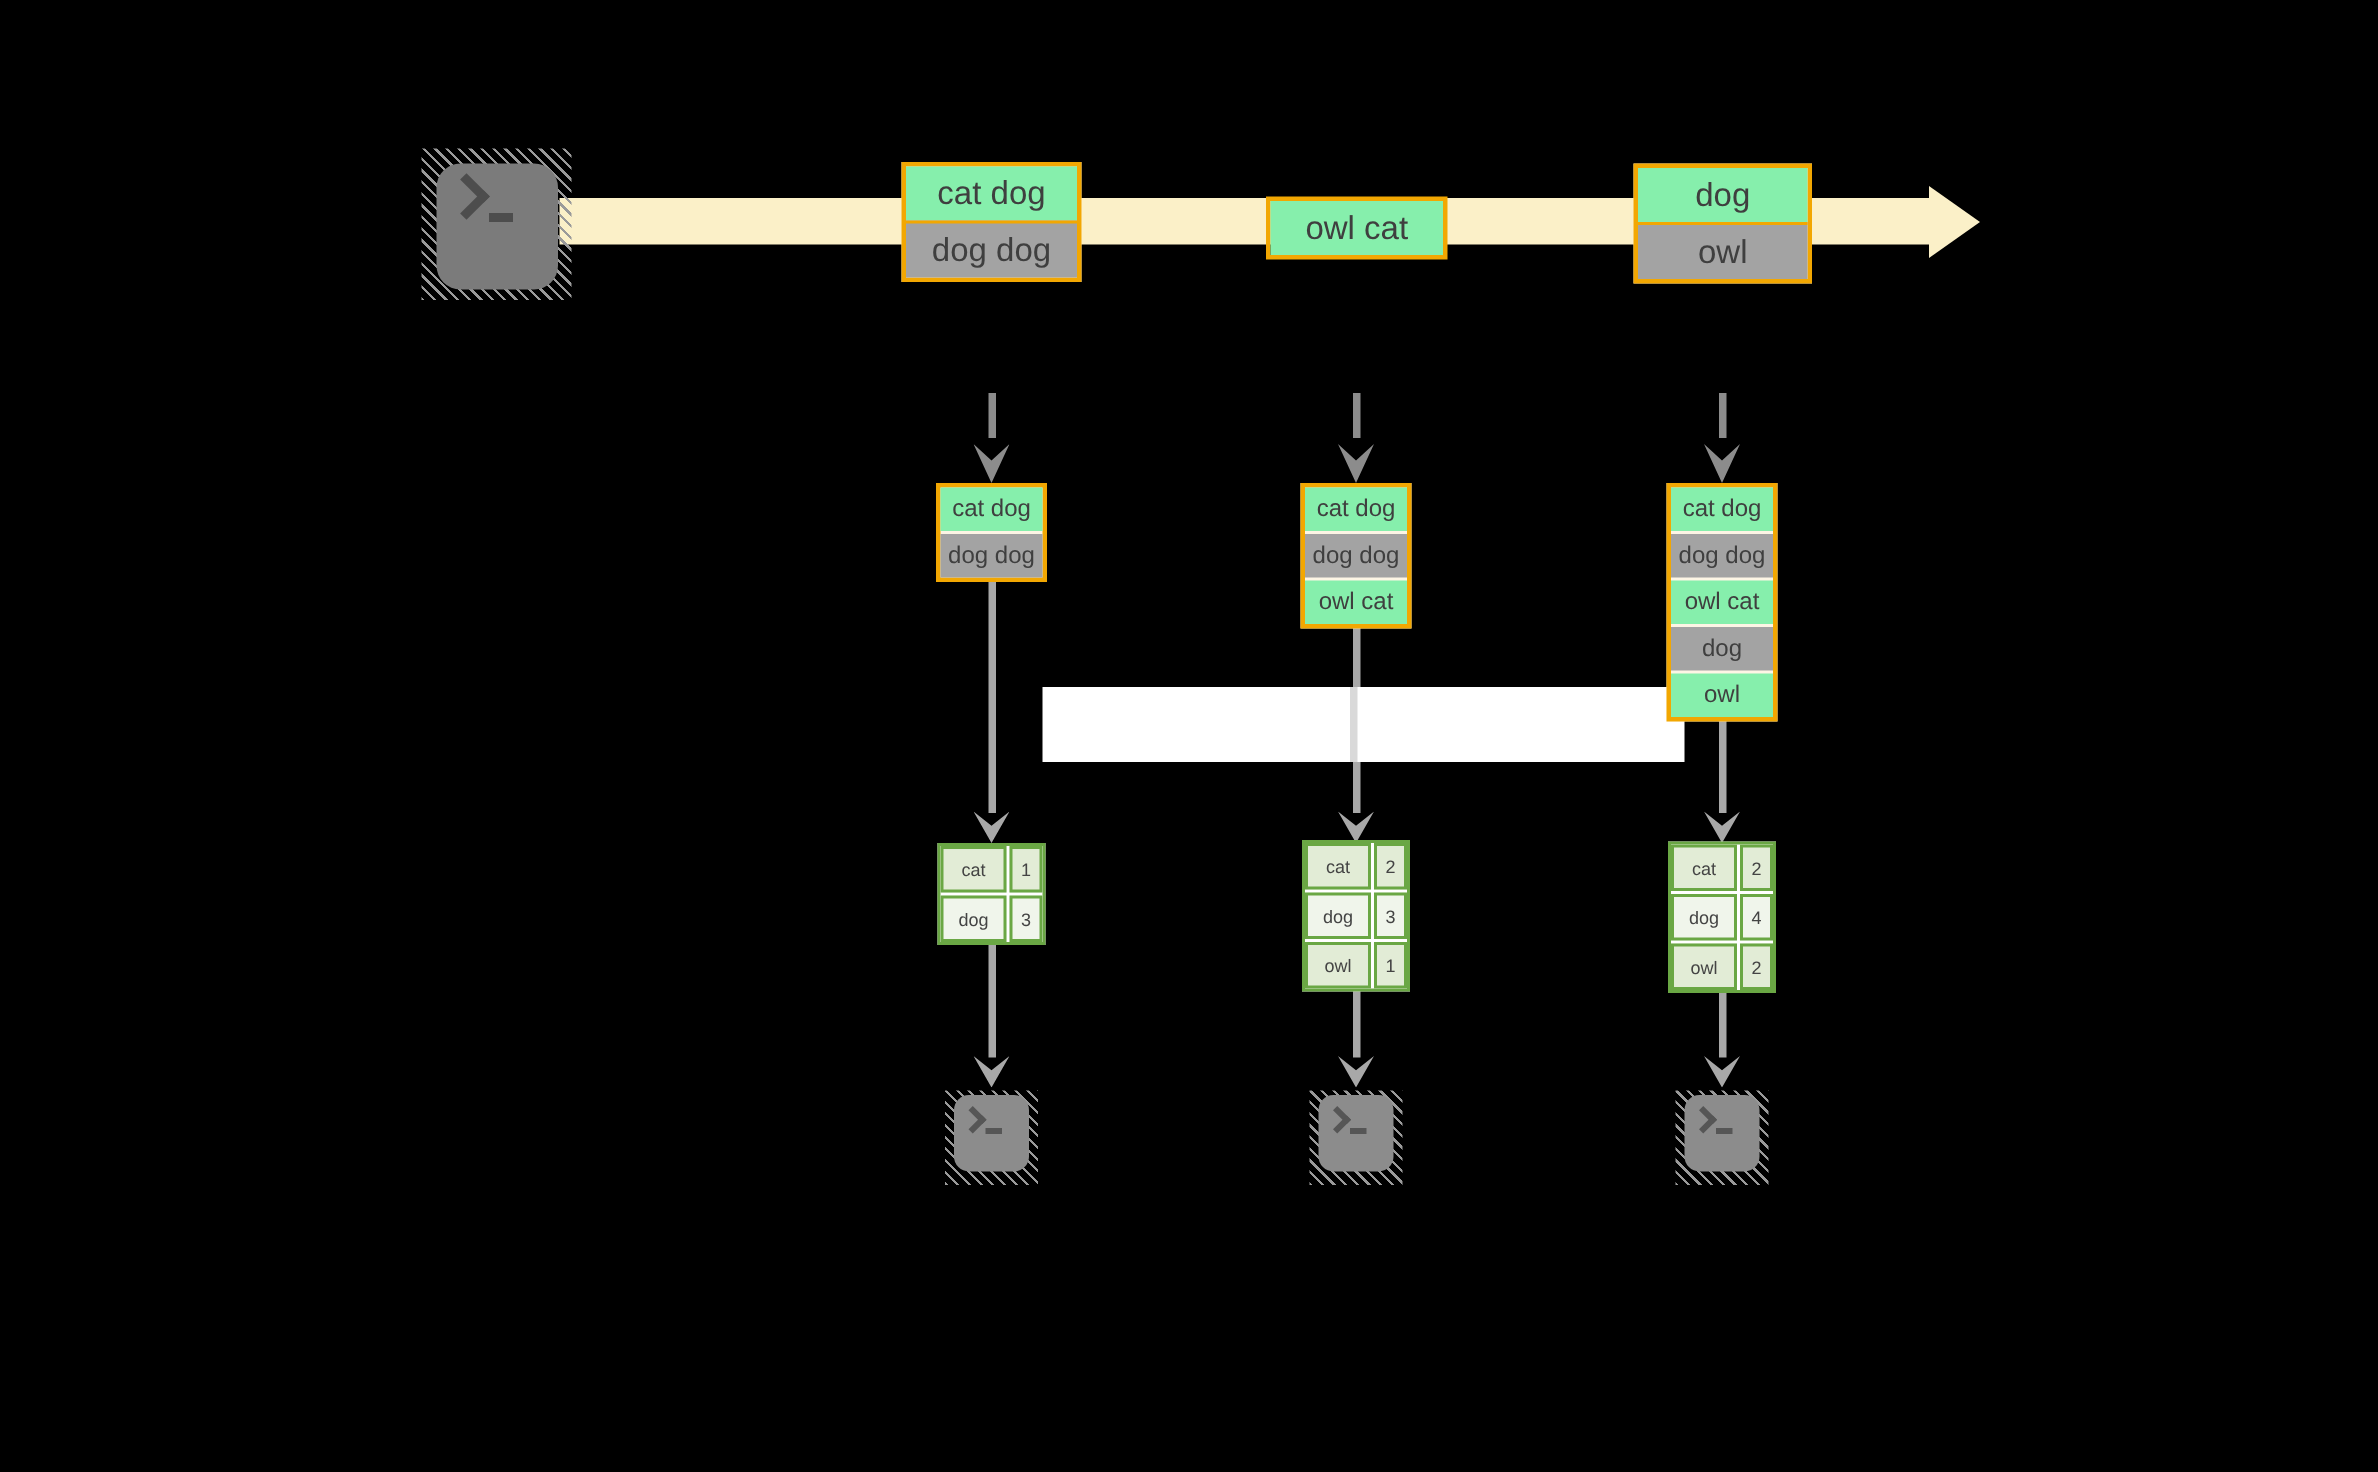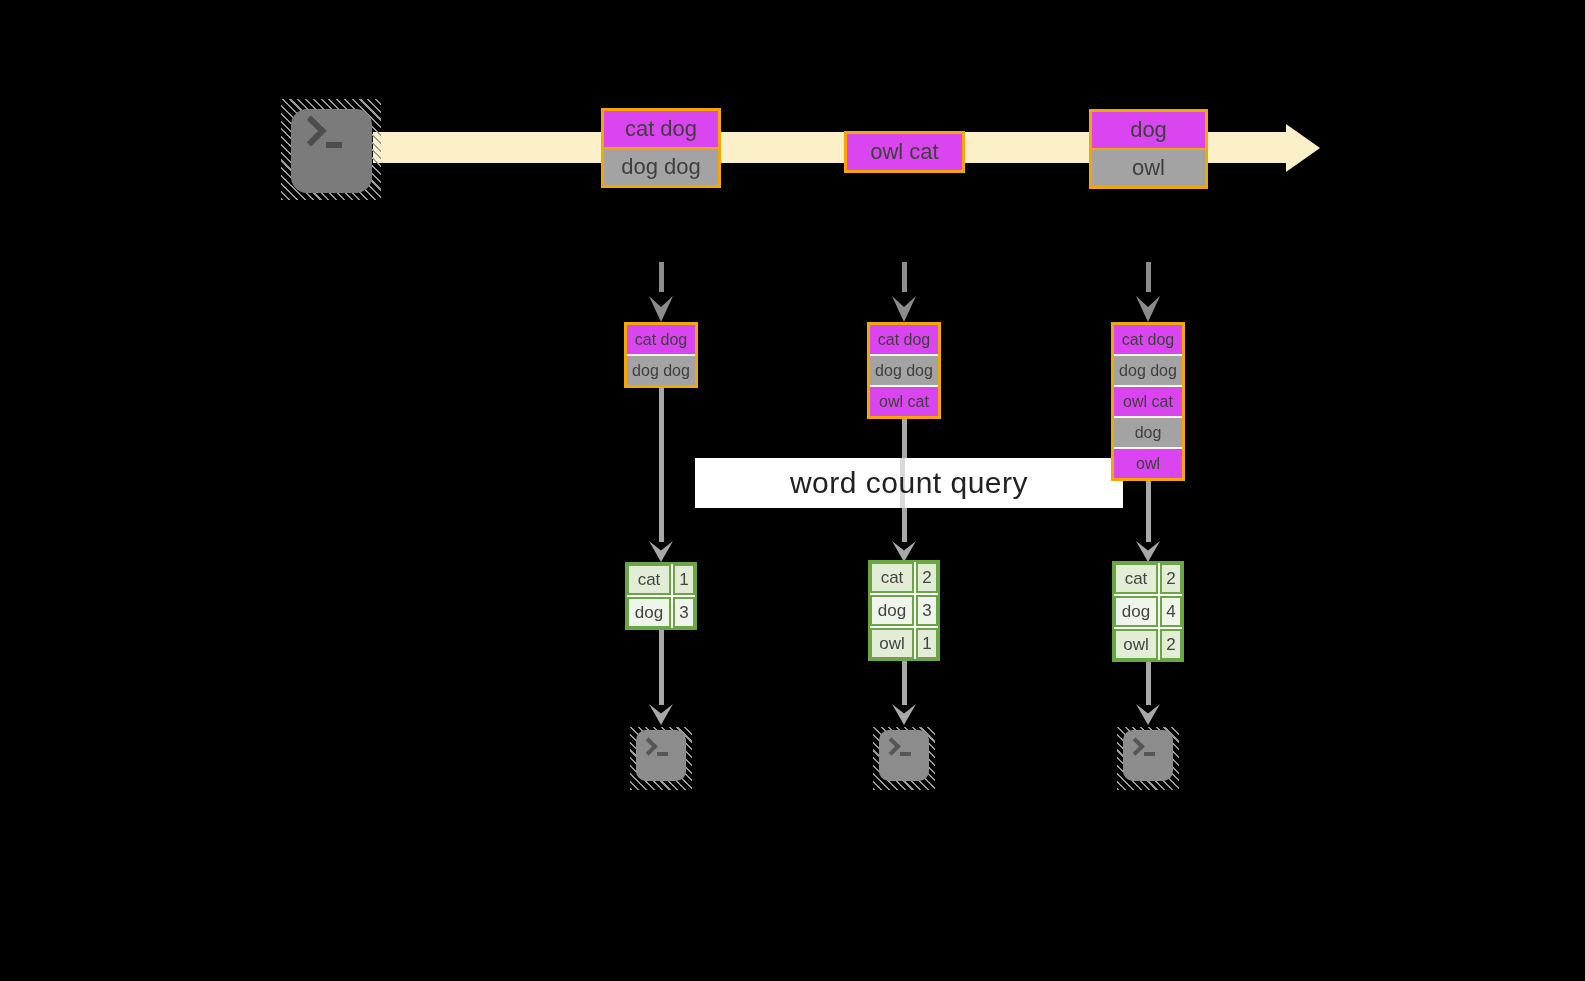--- a/index.html
+++ b/index.html
@@ -10,21 +10,21 @@
 
   
   .band{position:absolute;left:373px;top:132px;width:913px;height:31px;background:#fbf0c8;}
   .band-head{position:absolute;left:1286px;top:124px;width:0;height:0;
     border-left:34px solid #fbf0c8;border-top:24px solid transparent;border-bottom:24px solid transparent;}
 
   
   .event{position:absolute;border:3px solid #f2a702;box-sizing:border-box;background:#fdf2e1;text-align:center;}
   .ecell{height:36px;line-height:36px;font-size:22px;}
   .ecell.sep{border-top:2px solid #f2a702;}
-  .fill-dark{background:#d946ef;}
+  .fill-dark{background:#86efac;}
   .fill-light{background:#a3a3a3;}
 
   
   .dash{position:absolute;width:5px;height:30px;background:#8c8c8c;}
   .dhead{position:absolute;width:24px;height:26px;background:#8c8c8c;
     clip-path:polygon(0 0,50% 42%,100% 0,50% 100%);}
 
   
   .stack{position:absolute;width:74px;border:3px solid #f2a702;box-sizing:border-box;
     background:#fdf5e5;display:flex;flex-direction:column;gap:2px;z-index:5;}
@@ -38,21 +38,21 @@
   
   .qlabel{position:absolute;left:695px;top:458px;width:428px;height:50px;background:#ffffff;
     display:flex;align-items:center;justify-content:center;z-index:3;}
   .qlabel span{position:relative;z-index:2;font-size:30px;font-weight:300;color:#222;letter-spacing:0.5px;}
   .qline{position:absolute;top:0;bottom:0;width:5px;background:#d9d9d9;z-index:1;}
 
   
   .rtable{position:absolute;display:grid;grid-template-columns:44px 22px;gap:2px;
     background:#ffffff;border:2px solid #6aa744;z-index:5;}
   .gcell{border:2px solid #6aa744;box-sizing:border-box;height:31px;
-    display:flex;align-items:center;justify-content:center;font-size:17px;color:#444;}
+    display:flex;align-items:center;justify-content:center;font-size:12px;color:#444;}
   .row-dark{background:#e2ecd6;}
   .row-light{background:#f0f5eb;}
 
   
   .term{position:absolute;background:repeating-linear-gradient(45deg,#9a9a9a 0 1.5px,transparent 1.5px 5.5px);z-index:6;}
   .term-inner{position:absolute;}
   .big .term-inner{left:10px;top:10px;width:81px;height:84px;border-radius:16px;background:#7b7b7b;}
   .small .term-inner{left:6px;top:3px;width:50px;height:51px;border-radius:10px;background:#8c8c8c;}
   .chev{position:absolute;transform:rotate(45deg);}
   .big .chev{left:9px;top:11px;width:16px;height:16px;border-top:6px solid #4d4d4d;border-right:6px solid #4d4d4d;}
@@ -114,21 +114,20 @@
 
   <div class="vline" style="left:659px;top:386px;height:156px;"></div>
   <div class="ahead" style="left:649px;top:541px;"></div>
   <div class="vline" style="left:902px;top:417px;height:125px;"></div>
   <div class="ahead" style="left:892px;top:541px;"></div>
   <div class="vline" style="left:1146px;top:479px;height:63px;"></div>
   <div class="ahead" style="left:1136px;top:541px;"></div>
 
   <div class="qlabel">
     <div class="qline" style="left:205px;"></div>
-    <span>word count query</span>
   </div>
 
   <div class="rtable" style="left:625px;top:562px;">
     <div class="gcell row-dark">cat</div>
     <div class="gcell row-dark">1</div>
     <div class="gcell row-light">dog</div>
     <div class="gcell row-light">3</div>
   </div>
   <div class="rtable" style="left:868px;top:560px;">
     <div class="gcell row-dark">cat</div>

